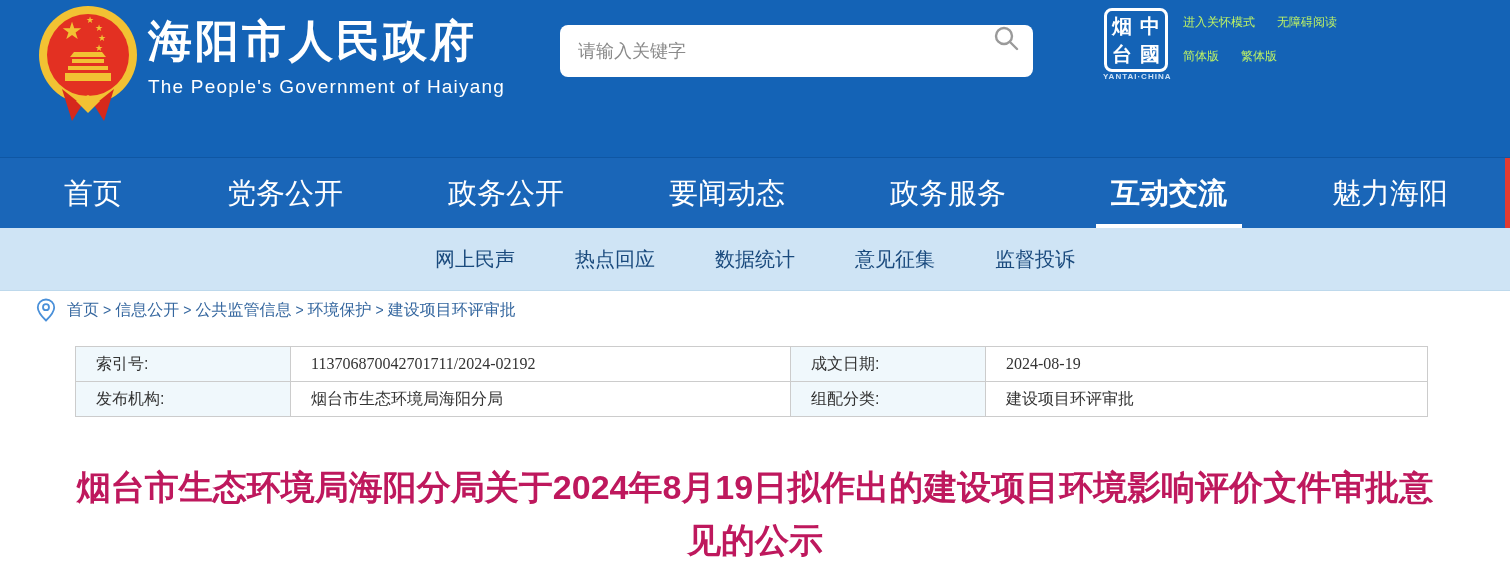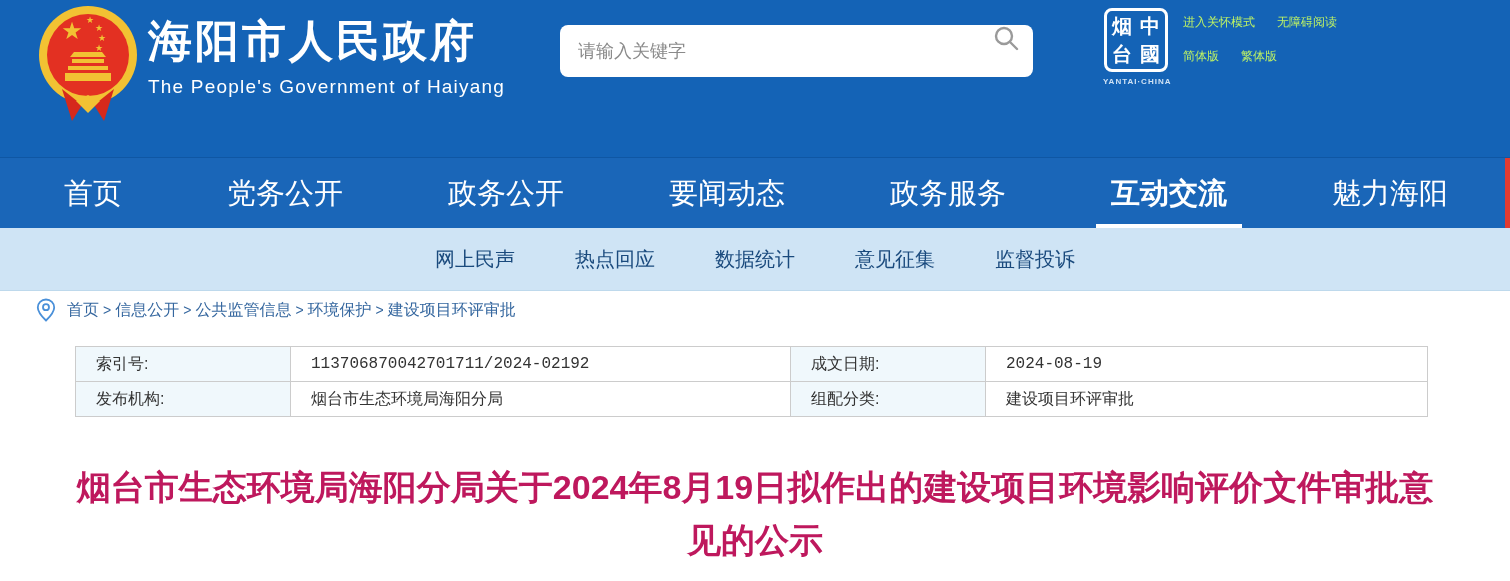--- a/index.html
+++ b/index.html
@@ -25,21 +25,21 @@
     padding:0 0 0 18px;background:transparent;font-family:inherit;
   }
   .search-box input::placeholder{color:#8a8a8a;}
   .search-icon{width:26px;height:26px;margin-right:14px;cursor:pointer;flex:0 0 auto;}
   .seal{position:absolute;left:1103px;top:8px;width:66px;text-align:center;cursor:pointer;}
   .seal-box{
     width:56px;height:56px;margin:0 auto;border:3px solid #ffffff;border-radius:8px;
     display:grid;grid-template-columns:1fr 1fr;align-items:center;justify-items:center;
     color:#ffffff;font-size:20px;font-weight:bold;line-height:1;padding:1px;
   }
-  .seal-caption{color:#cfe2f5;font-size:8px;letter-spacing:1px;margin-top:5px;font-weight:bold;}
+  .seal-caption{color:#cfe2f5;font-size:8px;letter-spacing:1px;font-weight:bold;}
   .quick-links{position:absolute;left:1183px;top:14px;color:#bef264;font-size:12px;}
   .quick-links .row{display:flex;gap:22px;margin-bottom:17px;}
   .quick-links span{cursor:pointer;white-space:nowrap;}
   
   .nav{
     position:absolute;left:0;top:157px;width:1510px;height:71px;
     background:#1a66b8;border-top:1px solid #0f57a4;box-sizing:border-box;
     display:flex;justify-content:space-between;align-items:center;padding:0 62px 0 64px;
   }
   .nav-item{
@@ -71,21 +71,21 @@
   .pin-icon{width:20px;height:24px;flex:0 0 auto;}
   .meta-table{
     margin:24px 0 0 75px;width:1352px;border-collapse:collapse;
     font-size:16px;color:#333;table-layout:fixed;
   }
   .meta-table td{
     border:1px solid #cccccc;height:34px;padding:0 8px 0 20px;
     overflow:hidden;white-space:nowrap;
   }
   .meta-table td.label{background:#f0f8fc;}
-  .meta-table td.mono{font-family:Liberation Mono, monospace;font-size:16px;}
+  .meta-table td.mono{font-family:Liberation Serif, serif;font-size:16px;}
   .article-title{
     margin:44px auto 0;max-width:1380px;text-align:center;
     font-size:34px;font-weight:bold;color:#be185d;line-height:1.55;
   }
 </style>
 </head>
 <body>
 
 <div class="header">
 

